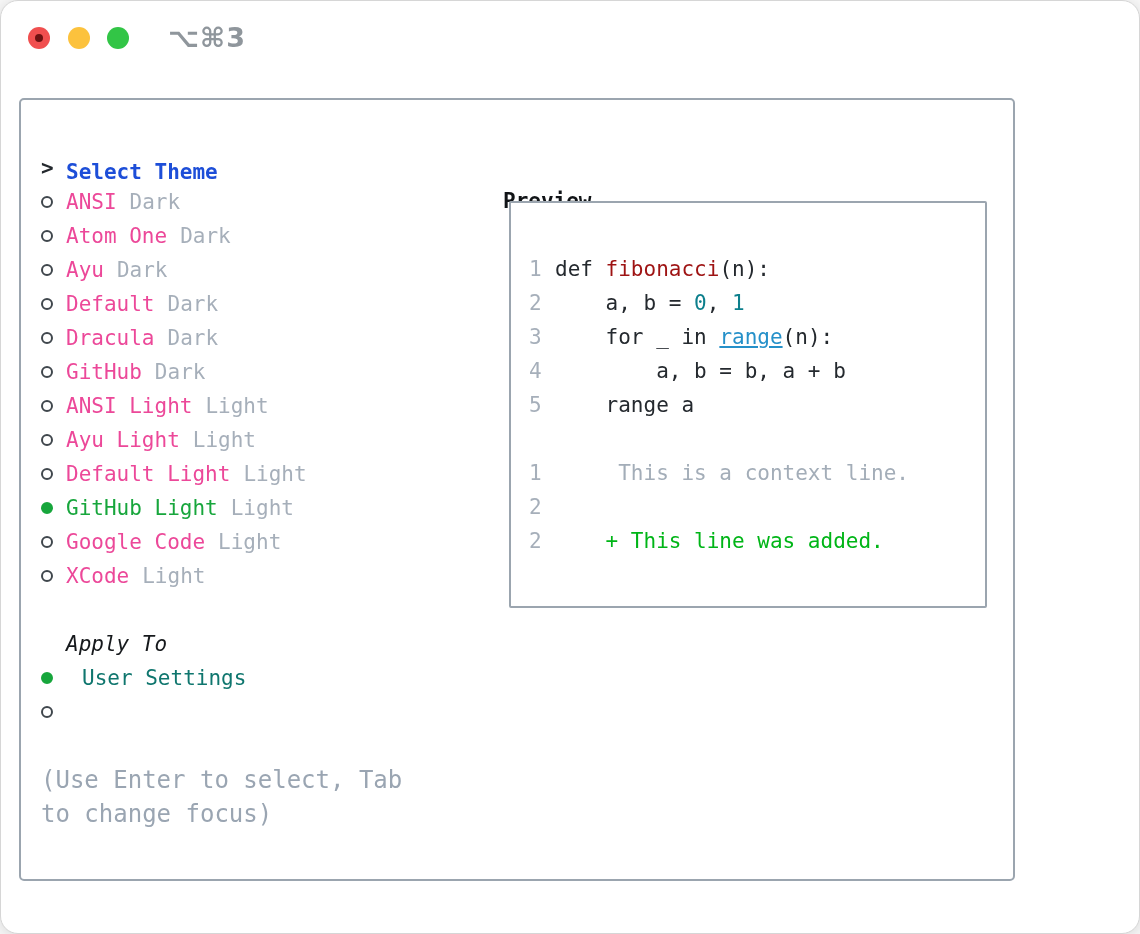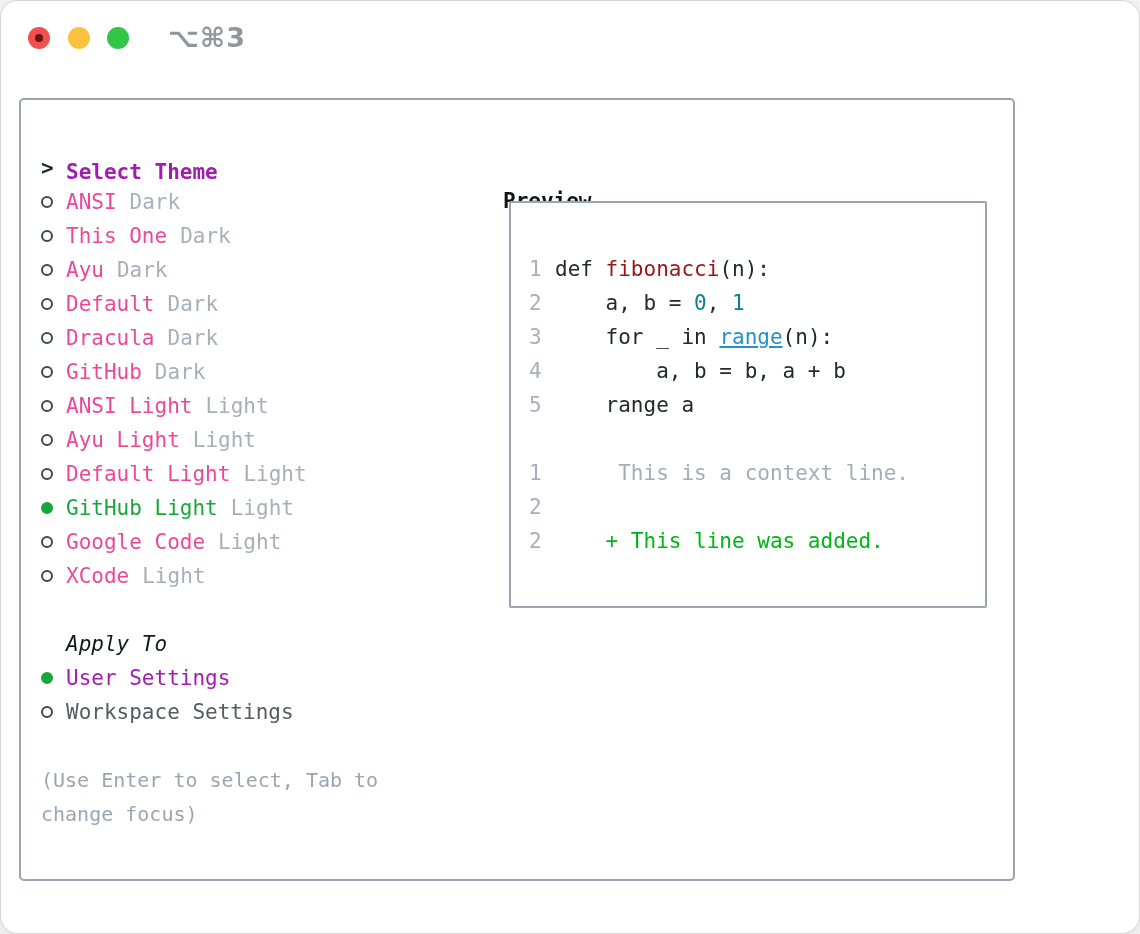--- a/index.html
+++ b/index.html
@@ -32,36 +32,36 @@
   }
   
   .panel{
     position:absolute;left:18px;top:97px;width:992px;height:779px;
     border:2px solid #9ba5af;border-radius:5px;background:#fff;
   }
   .leftcol{position:absolute;left:20px;top:51px;width:420px;}
   .row{display:flex;align-items:center;height:34px;font-size:21px;color:#24292e;white-space:pre;}
   .slot{width:25px;flex:0 0 25px;display:flex;align-items:center;}
   .prompt{font-weight:bold;color:#24292e;}
-  .title{font-weight:bold;color:#a21caf;margin-top:8px;}
+  .title{font-weight:bold;color:#1d4ed8;margin-top:8px;}
   .radio{
     width:12px;height:12px;border-radius:50%;
     border:2px solid #40474d;box-sizing:border-box;background:transparent;
   }
   .radio.sel{background:#17a63c;border-color:#17a63c;}
   .tname{color:#ec4899;}
   .tname.sel{color:#17a63c;}
   .tvariant{color:#a6afba;margin-left:13px;}
   .spacer{height:34px;}
   .applytitle{padding-left:25px;color:#16191c;font-style:italic;}
   .opt-label{color:#24292e;}
-  .opt-label.sel{color:#a21caf;}
+  .opt-label.sel{color:#0f766e;margin-left:16px;}
   .opt-label.dim{color:#555c63;}
   .hint{
-    margin-top:34px;width:400px;font-size:20px;line-height:34px;color:#9aa5b2;
+    margin-top:34px;width:400px;font-size:24px;line-height:34px;color:#9aa5b2;
   }
   
   .preview-title{
     position:absolute;left:482px;top:51px;height:34px;display:flex;align-items:center;
     font-size:21px;font-weight:bold;color:#111417;margin-top:33px;
   }
   .preview-box{
     position:absolute;left:488px;top:101px;width:474px;height:403px;
     border:2px solid #9ba5af;border-radius:2px;background:#fff;
   }
@@ -97,21 +97,21 @@
       <div class="row">
         <span class="slot prompt">&gt;</span><span class="title">Select Theme</span>
       </div>
 
       <div id="theme-list">
   <div class="row">
     <span class="slot"><span class="radio"></span></span><span class="tname">ANSI</span><span class="tvariant">Dark</span>
   </div>
 
   <div class="row">
-    <span class="slot"><span class="radio"></span></span><span class="tname">This One</span><span class="tvariant">Dark</span>
+    <span class="slot"><span class="radio"></span></span><span class="tname">Atom One</span><span class="tvariant">Dark</span>
   </div>
 
   <div class="row">
     <span class="slot"><span class="radio"></span></span><span class="tname">Ayu</span><span class="tvariant">Dark</span>
   </div>
 
   <div class="row">
     <span class="slot"><span class="radio"></span></span><span class="tname">Default</span><span class="tvariant">Dark</span>
   </div>
 
@@ -149,21 +149,21 @@
 </div>
 
       <div class="spacer"></div>
       <div class="row applytitle">Apply To</div>
       <div id="apply-list">
   <div class="row">
     <span class="slot"><span class="radio sel"></span></span><span class="opt-label sel">User Settings</span>
   </div>
 
   <div class="row">
-    <span class="slot"><span class="radio"></span></span><span class="opt-label dim">Workspace Settings</span>
+    <span class="slot"><span class="radio"></span></span>
   </div>
 </div>
 
       <div class="hint">(Use Enter to select, Tab to change focus)</div>
     </div>
 
     <div class="preview-title">Preview</div>
 
     <div class="preview-box">
       <div class="codewrap">

